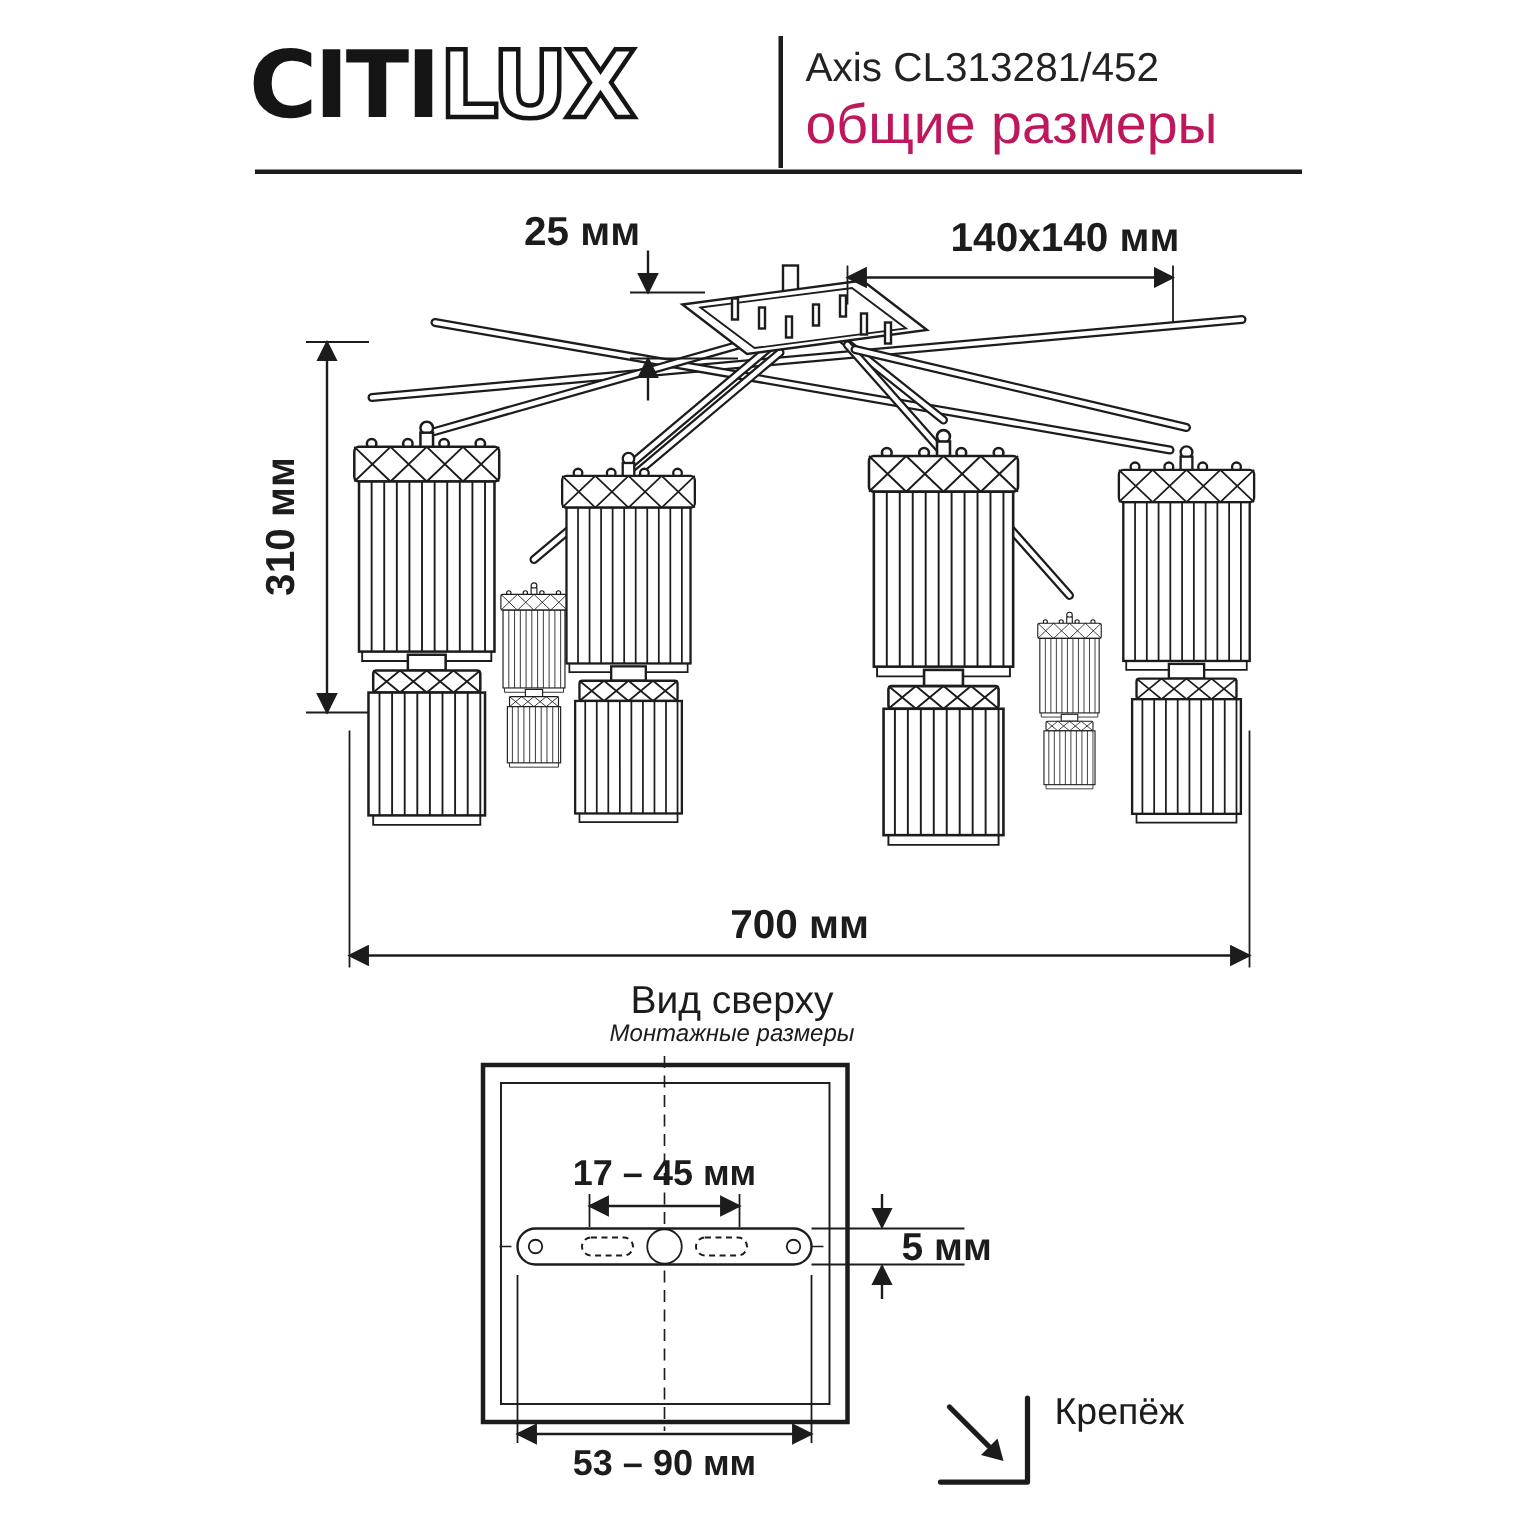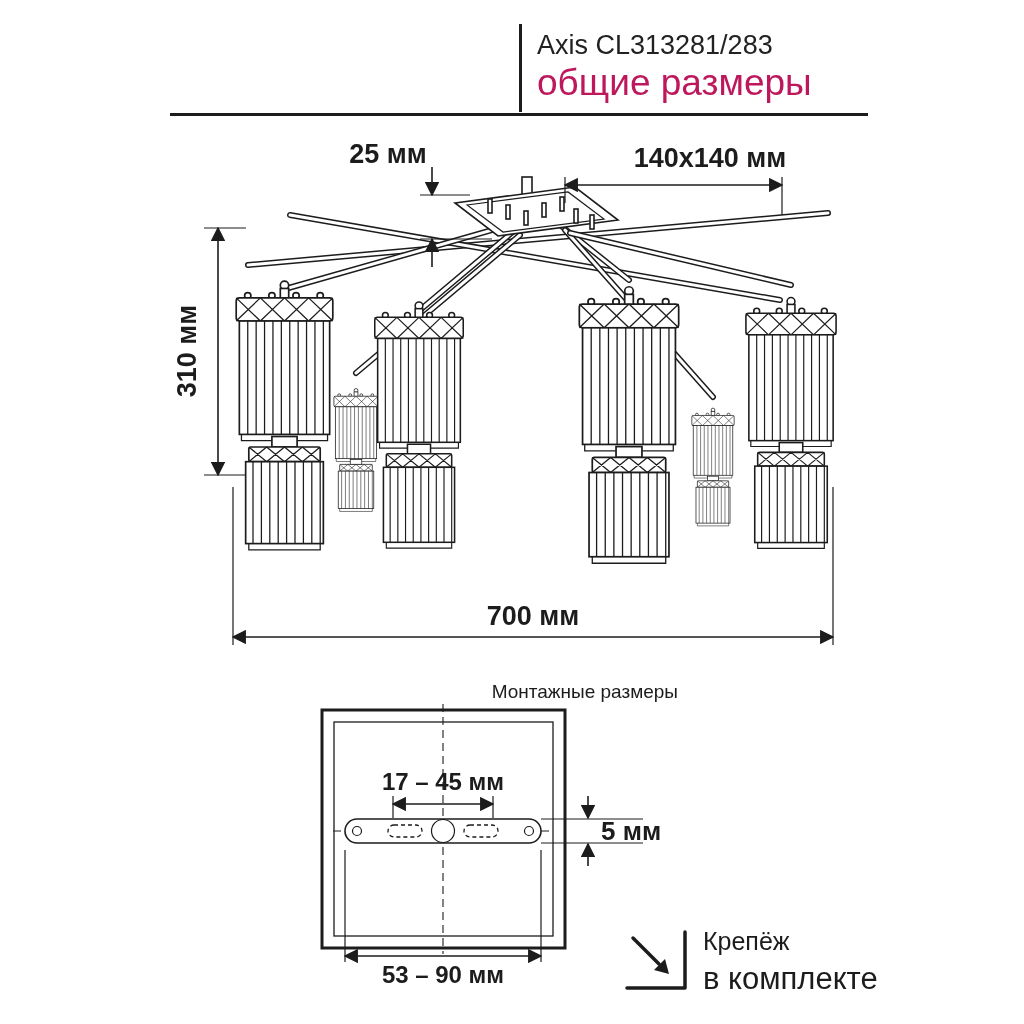--- a/index.html
+++ b/index.html
@@ -23,32 +23,36 @@
   .ln  { fill:#ffffff; stroke:#1c1c1c; stroke-width:1.6; }
   .lnf { fill:none; stroke:#1c1c1c; stroke-width:1.2; }
   .dim { stroke:#1c1c1c; stroke-width:1.6; fill:none; }
   .ext { stroke:#1c1c1c; stroke-width:1.2; fill:none; }
   .dash { stroke:#1c1c1c; stroke-width:1.1; fill:none; stroke-dasharray:8 5; }
   .dash2 { stroke:#1c1c1c; stroke-width:1.3; fill:none; stroke-dasharray:4 3; }
   .tube-b { stroke:#1c1c1c; stroke-width:6; fill:none; stroke-linecap:round; }
   .tube-w { stroke:#ffffff; stroke-width:3; fill:none; stroke-linecap:round; }
 
   .tv-title { position:absolute; left:298px; top:651px; width:380px; text-align:center; font-size:26px; }
-  .tv-sub   { position:absolute; left:298px; top:681px; width:380px; text-align:right; font-size:19px; }
+  .tv-sub   { position:absolute; left:298px; top:681px; width:380px; text-align:center; font-size:16px;font-style:italic; }
 
   .fast1 { position:absolute; left:703px; top:927px; font-size:25px; }
   .fast2 { position:absolute; left:703px; top:961px; font-size:31px; }
 </style>
 </head>
 <body>
 
 <div class="page">
 
+  <div class="logo">
+    <span>CITI</span>
+    <span class="outline">LUX</span>
+  </div>
   <div class="v-divider"></div>
-  <div class="model">Axis CL313281/283</div>
+  <div class="model">Axis CL313281/452</div>
   <div class="subtitle">общие размеры</div>
   <div class="h-rule"></div>
 
   <svg style="left:170px; top:125px;" width="700" height="530" viewBox="0 0 700 530">
     <defs>
       <marker id="arrA" viewBox="0 0 10 10" refX="9" refY="5" markerWidth="9" markerHeight="9" orient="auto-start-reverse">
           <path d="M0,0 L10,5 L0,10 z" fill="#1c1c1c"></path>
         </marker>
       <symbol id="shade" viewBox="0 0 100 260">
         <circle cx="50" cy="6" r="4" class="ln"></circle>
@@ -140,20 +144,21 @@
     </g>
 
     <g>
       <line class="ext" x1="63" y1="362" x2="63" y2="520"></line>
       <line class="ext" x1="663" y1="362" x2="663" y2="520"></line>
       <line class="dim" x1="63" y1="512" x2="663" y2="512" marker-start="url(#arrA)" marker-end="url(#arrA)"></line>
       <text x="363" y="500" font-size="27" text-anchor="middle">700 мм</text>
     </g>
   </svg>
 
+  <div class="tv-title">Вид сверху</div>
   <div class="tv-sub">Монтажные размеры</div>
 
   <svg style="left:298px; top:700px;" width="380" height="290" viewBox="0 0 380 290">
     <defs>
       <marker id="arrB" viewBox="0 0 10 10" refX="9" refY="5" markerWidth="9" markerHeight="9" orient="auto-start-reverse">
           <path d="M0,0 L10,5 L0,10 z" fill="#1c1c1c"></path>
         </marker>
     </defs>
 
     <g>
@@ -194,15 +199,14 @@
       <text x="145" y="283" font-size="24" text-anchor="middle">53 – 90 мм</text>
     </g>
   </svg>
 
   <svg style="left:615px; top:922px;" width="78" height="72" viewBox="0 0 78 72">
     <path d="M70,10 L70,66 L12,66" fill="none" stroke="#1c1c1c" stroke-width="3.5" stroke-linecap="round" stroke-linejoin="round"></path>
     <line x1="18" y1="16" x2="44" y2="42" stroke="#1c1c1c" stroke-width="3.5" stroke-linecap="round"></line>
     <polygon points="54,52 39,48 50,37" fill="#1c1c1c"></polygon>
   </svg>
   <div class="fast1">Крепёж</div>
-  <div class="fast2">в комплекте</div>
 
 </div>
 
 </body></html>

